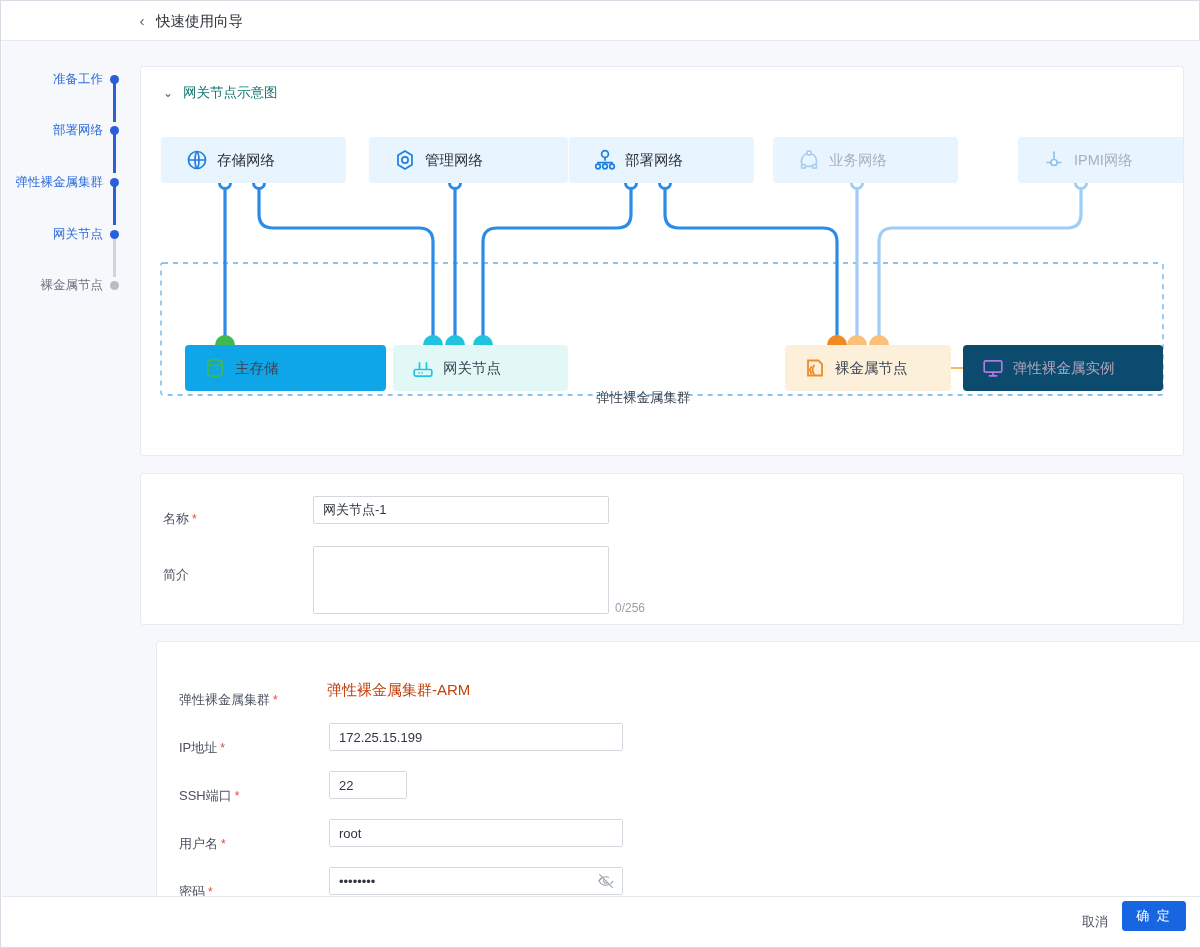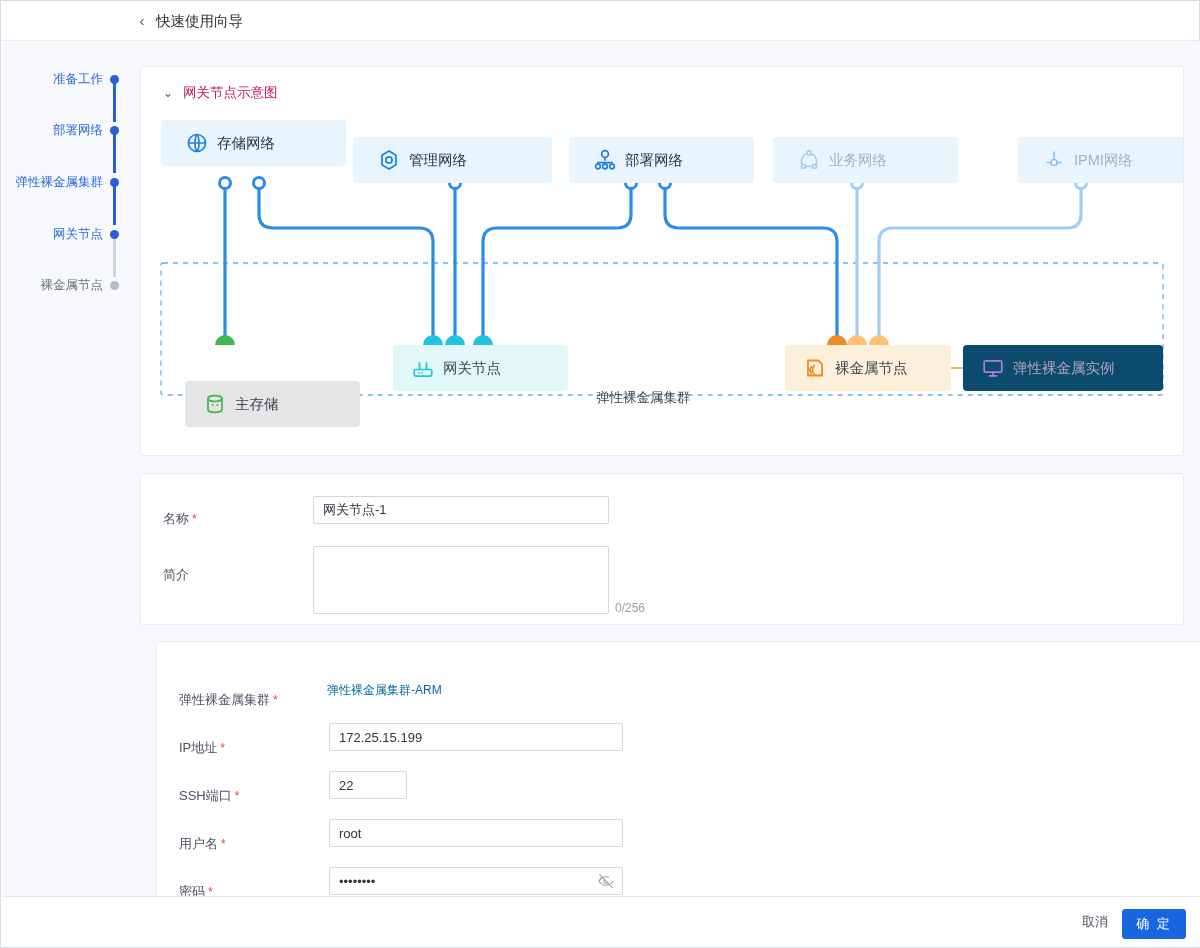--- a/index.html
+++ b/index.html
@@ -79,21 +79,21 @@
   .section-head{
     position:absolute;left:20px;top:16px;height:20px;
     cursor:pointer;white-space:nowrap;
   }
   .chevron{
     position:absolute;left:0;top:0;width:14px;height:20px;
     color:#515a6e;font-size:12px;line-height:20px;text-align:center;
   }
   .section-title{
     position:absolute;left:22px;top:0;
-    font-size:13.5px;color:#be185d;line-height:20px;
+    font-size:13.5px;color:#0f766e;line-height:20px;
   }
   
   .diagram{
     position:absolute;left:0;top:0;width:1042px;height:388px;
     overflow:hidden;
   }
   .netbox{
     position:absolute;height:46px;border-radius:4px;
     background:#e8f4fe;
     box-sizing:border-box;
@@ -145,21 +145,21 @@
     border:1px solid #d3d7de;border-radius:2px;
     background:#fff;
     font-family:"Liberation Sans","DejaVu Sans",sans-serif;
     font-size:13px;color:#303540;
     padding:6px 9px;resize:none;outline:none;
   }
   .counter{
     position:absolute;font-size:12px;color:#9aa0ab;line-height:16px;
   }
   .static-val{
-    position:absolute;font-size:12px;color:#0369a1;line-height:18px;
+    position:absolute;font-size:15px;color:#c2410c;line-height:18px;
     white-space:nowrap;
   }
   .eye-icon{
     position:absolute;width:18px;height:18px;cursor:pointer;
   }
   
   .footer{
     position:absolute;left:1px;top:895px;width:1198px;height:51px;
     background:#ffffff;border-top:1px solid #e6e9ef;box-sizing:border-box;
   }
@@ -168,21 +168,21 @@
     height:30px;border-radius:3px;
     font-size:13px;line-height:28px;text-align:center;
     cursor:pointer;white-space:nowrap;
     font-family:"Liberation Sans","DejaVu Sans",sans-serif;
   }
   .btn-cancel{
     top:11px;width:54px;
     border:none;background:transparent;color:#4a5160;
   }
   .btn-primary{
-    top:12px;width:64px;
+    top:4px;width:64px;
     border:1px solid #1765e0;background:#1765e0;color:#ffffff;
     letter-spacing:2px;
   }
 </style>
 </head>
 <body>
 
 <div class="app">
 
   <div class="header">
@@ -263,31 +263,31 @@
           <path d="M304 278 A10 10 0 0 1 324 278 Z" fill="#21c4dd"></path>
           <path d="M332 278 A10 10 0 0 1 352 278 Z" fill="#21c4dd"></path>
           <path d="M686 278 A10 10 0 0 1 706 278 Z" fill="#f08a24"></path>
           <path d="M706 278 A10 10 0 0 1 726 278 Z" fill="#fbc07a"></path>
           <path d="M728 278 A10 10 0 0 1 748 278 Z" fill="#fbc07a"></path>
 
           <line x1="796" y1="301" x2="822" y2="301" stroke="#f4b860" stroke-width="2"></line>
           <circle cx="791" cy="301" r="5" fill="#ffffff" stroke="#f4b860" stroke-width="2.4"></circle>
         </svg>
 
-        <div class="netbox" style="left:20px;top:53px;width:185px;">
+        <div class="netbox" style="left:20px;top:70px;width:185px;">
           <span class="nb-icon">
             <svg viewBox="0 0 24 24" width="24" height="24" fill="none" stroke="#1f7fe0" stroke-width="1.7">
               <circle cx="12" cy="12" r="8.5"></circle>
                 <path d="M3.5 12h17M12 3.5c2.6 2.6 2.6 14.4 0 17M12 3.5c-2.6 2.6-2.6 14.4 0 17"></path>
             </svg>
           </span>
           <span class="nb-label">存储网络</span>
         </div>
 
-        <div class="netbox" style="left:212px;top:70px;width:199px;">
+        <div class="netbox" style="left:228px;top:70px;width:199px;">
           <span class="nb-icon">
             <svg viewBox="0 0 24 24" width="24" height="24" fill="none" stroke="#1f7fe0" stroke-width="1.7">
               <path d="M12 3l7 4.2v9.6L12 21l-7-4.2V7.2z"></path>
                 <circle cx="12" cy="12" r="3.1"></circle>
             </svg>
           </span>
           <span class="nb-label">管理网络</span>
         </div>
 
         <div class="netbox" style="left:428px;top:70px;width:185px;">
@@ -318,21 +318,21 @@
         <div class="netbox dim" style="left:837px;top:70px;width:185px;margin-left:40px;">
           <span class="nb-icon">
             <svg viewBox="0 0 24 24" width="24" height="24" fill="none" stroke="#8fc0ec" stroke-width="1.7">
               <path d="M12 3.5v7.2M4.5 14.5h4.8M14.7 14.5h4.8"></path>
               <circle cx="12" cy="14.5" r="3" fill="#fff"></circle>
             </svg>
           </span>
           <span class="nb-label">IPMI网络</span>
         </div>
 
-        <div class="grpbox" style="left:44px;top:278px;width:175px;background:#e5e5e5;margin-top:36px;">
+        <div class="grpbox" style="left:44px;top:278px;width:201px;background:#0ea5e9;">
           <span class="gb-icon">
             <svg viewBox="0 0 24 24" width="24" height="24" fill="none" stroke="#3fb950" stroke-width="1.7">
               <ellipse cx="12" cy="6.6" rx="7" ry="2.9"></ellipse>
               <path d="M5 6.6v10.8c0 1.6 3.1 2.9 7 2.9s7-1.3 7-2.9V6.6"></path>
               <circle cx="9.6" cy="13" r="0.9" fill="#3fb950" stroke="none"></circle>
               <circle cx="14.4" cy="13" r="0.9" fill="#3fb950" stroke="none"></circle>
             </svg>
           </span>
           <span class="gb-label" style="color:#3c4553;">主存储</span>
         </div>

